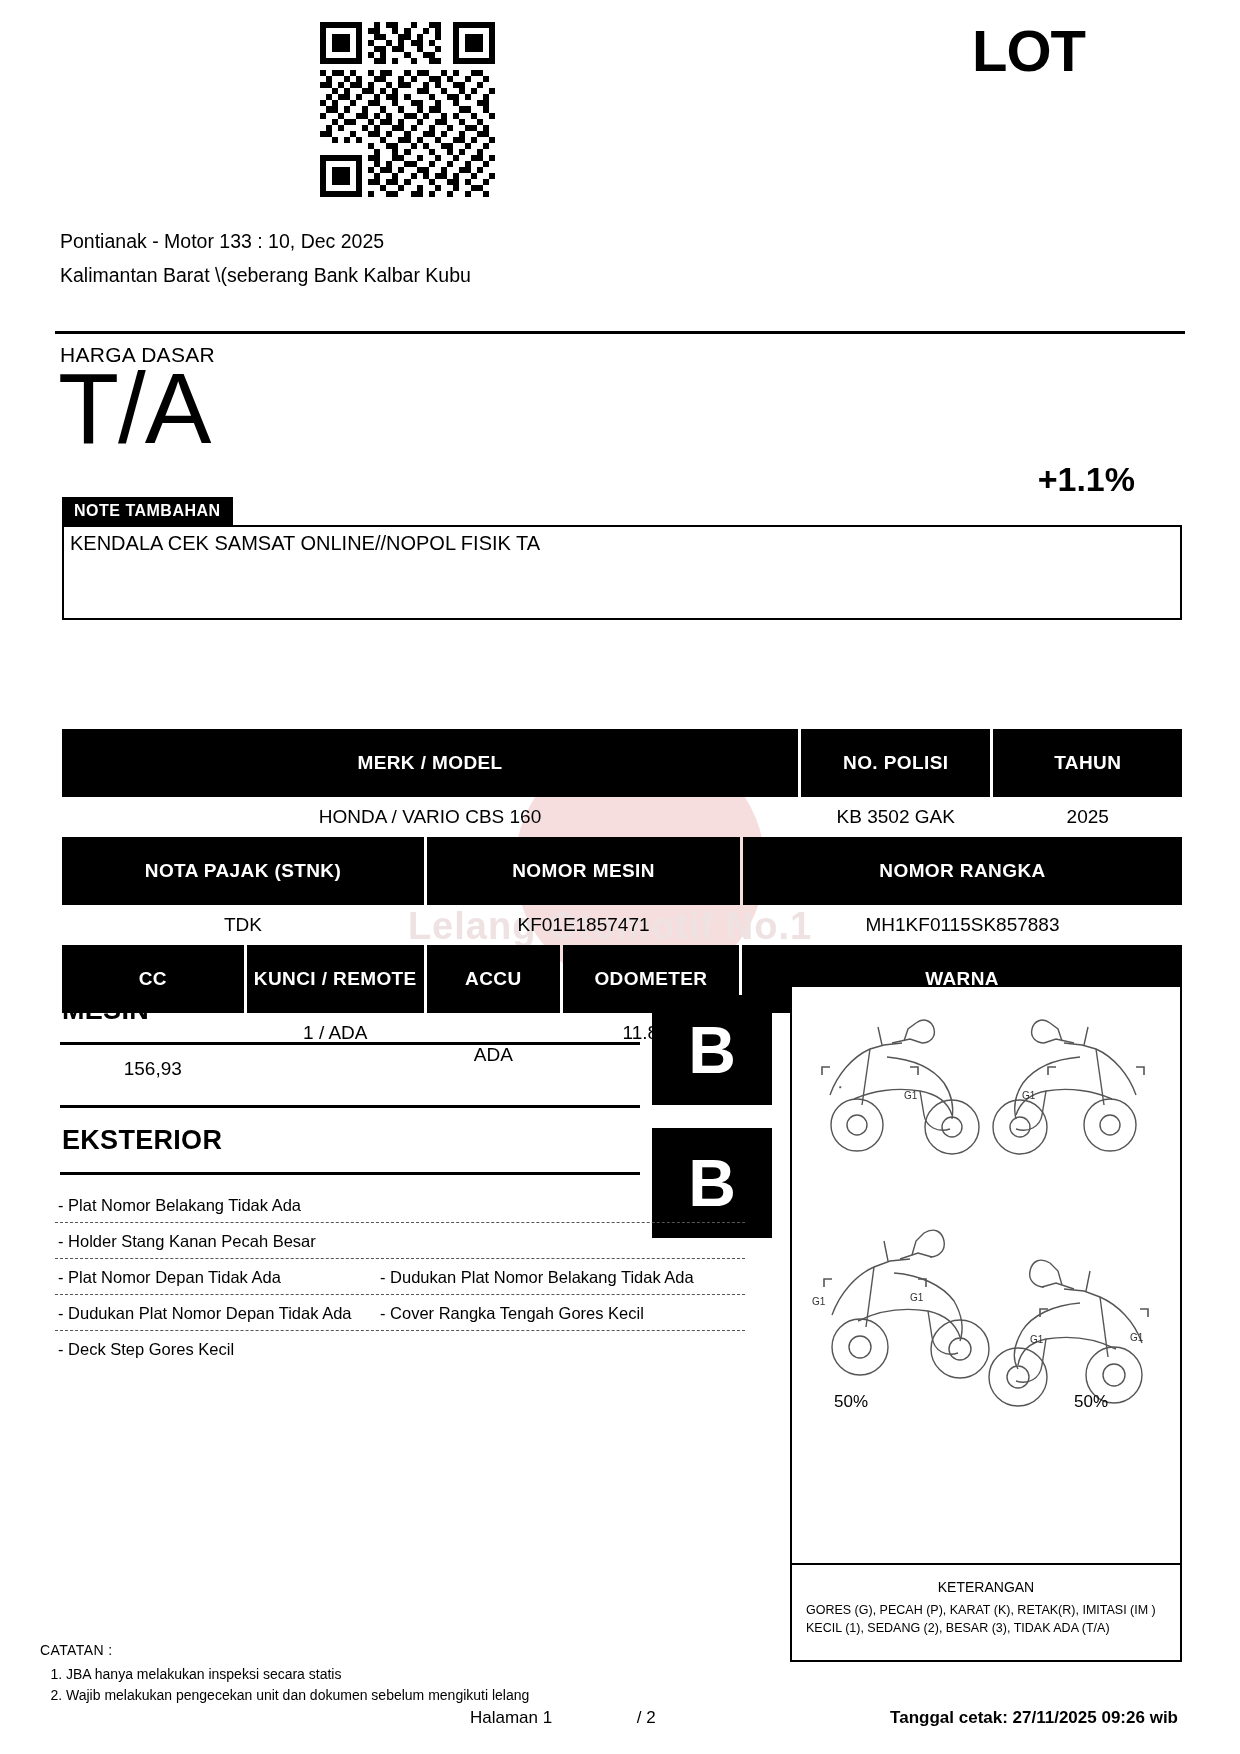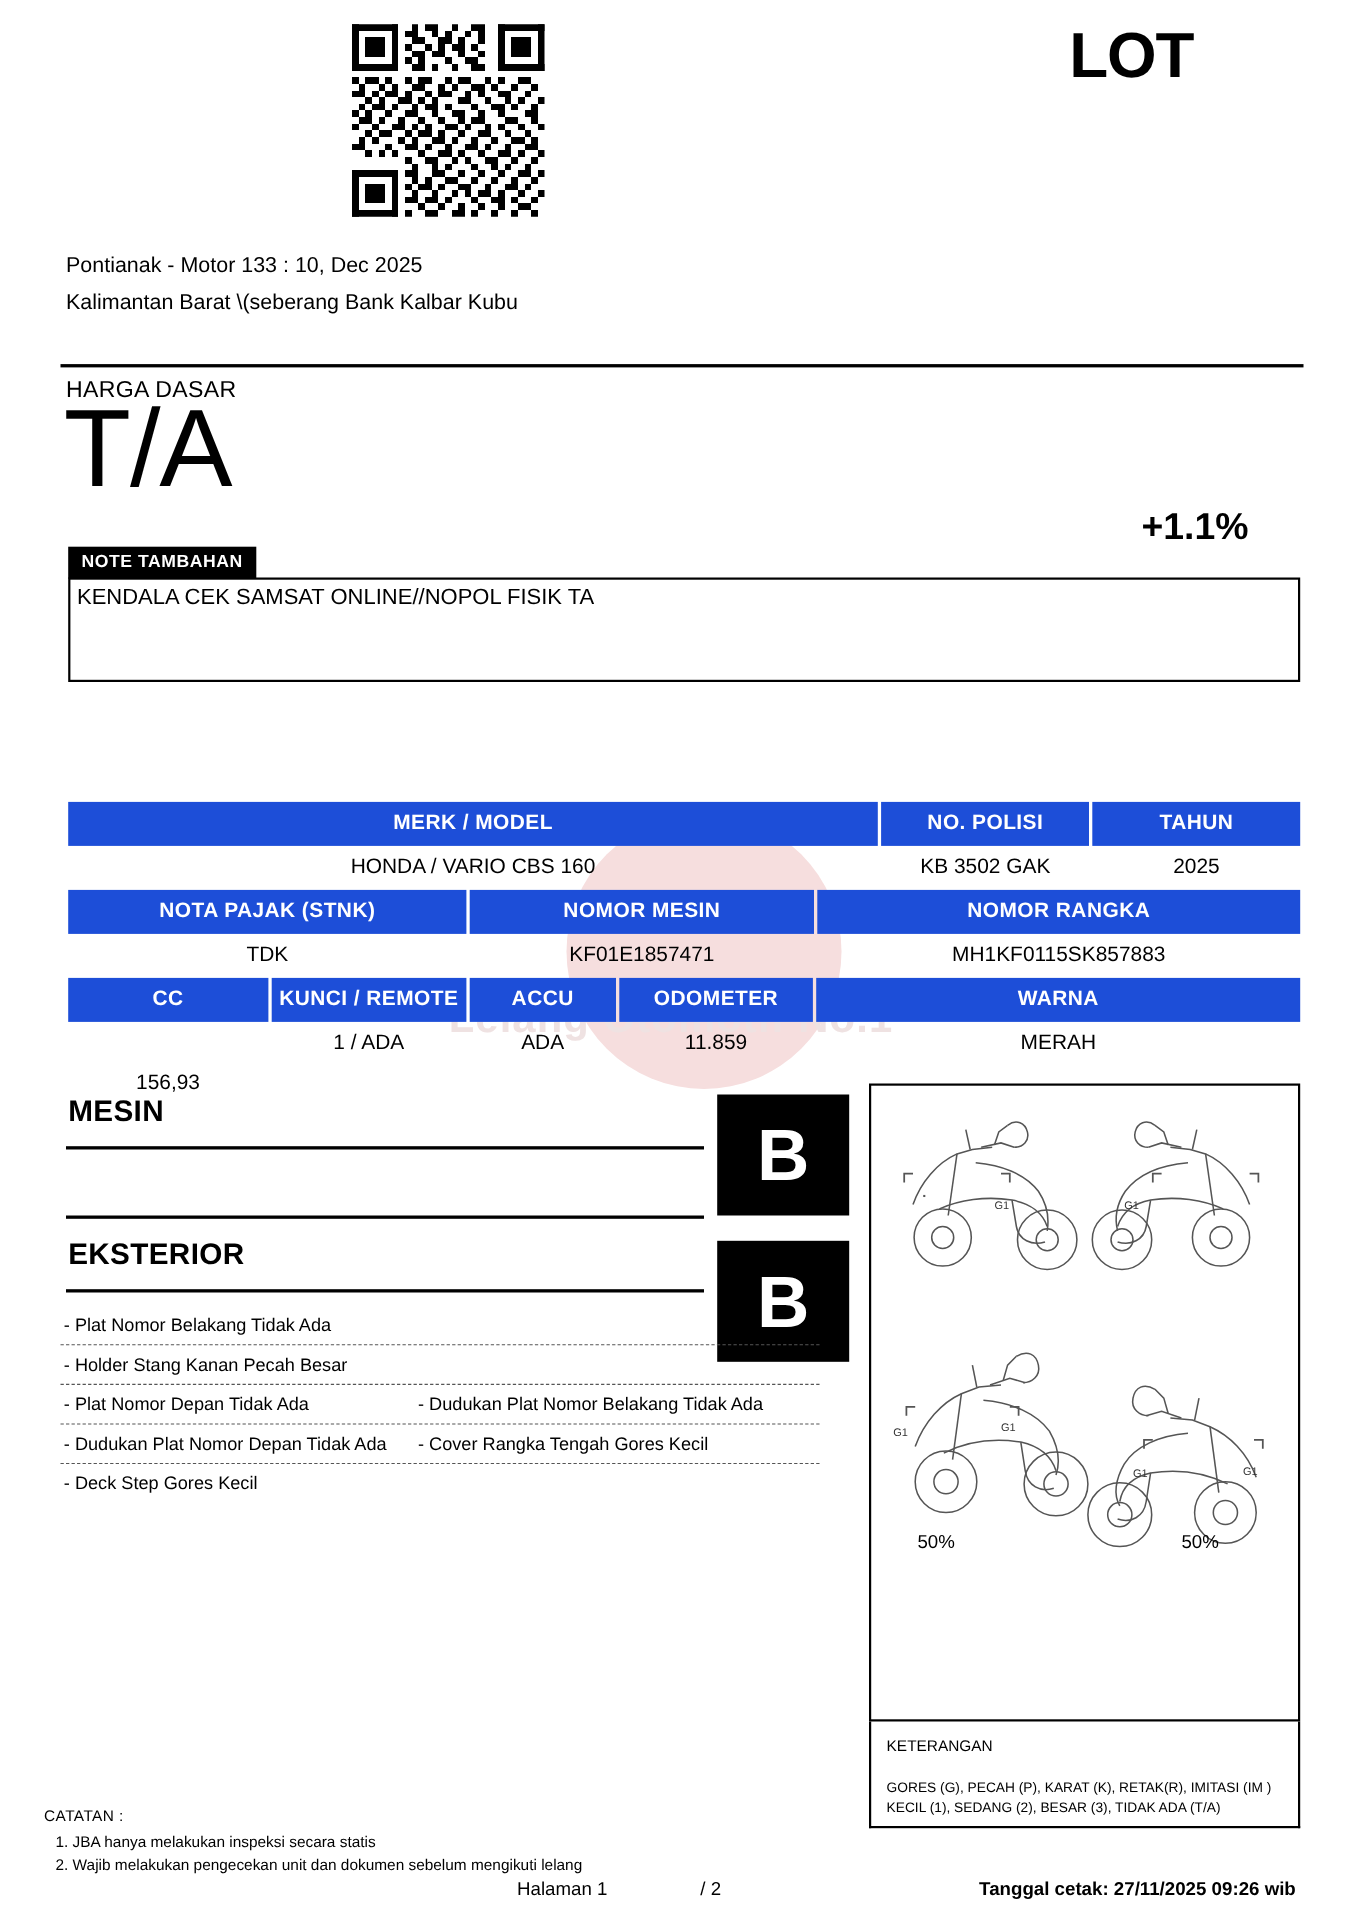--- a/index.html
+++ b/index.html
@@ -151,26 +151,26 @@
     position: absolute;
     left: 70px;
     top: 532px;
     font-size: 20px;
   }
 
   
   .spec { position: absolute; left: 62px; top: 729px; width: 1120px; }
   .row { display: flex; width: 100%; }
   .cell-h {
-    background: #1d4ed8;
+    background: #000000;
     color: #fff;
     font-weight: bold;
     font-size: 19px;
     text-align: center;
-    padding: 9px 4px;
+    padding: 23px 4px;
     box-sizing: border-box;
     letter-spacing: 0.4px;
   }
   .cell-v {
     background: transparent;
     color: #000;
     font-size: 19px;
     text-align: center;
     padding: 9px 4px;
     box-sizing: border-box;
@@ -234,21 +234,21 @@
     top: 1565px;
     width: 392px;
     height: 97px;
     border: 2px solid #000;
     border-top: none;
     box-sizing: border-box;
     padding: 12px 14px;
     font-size: 12.5px;
     line-height: 1.45;
   }
-  .ket-title { font-size: 14px; margin-bottom: 19px; }
+  .ket-title { font-size: 14px; margin-bottom: 4px; text-align: center; }
 
   
   .catatan {
     position: absolute;
     left: 40px;
     top: 1640px;
     font-size: 14px;
     line-height: 1.55;
   }
   .catatan .c-title { letter-spacing: 0.4px; }
@@ -572,21 +572,21 @@
         <div class="gap"></div>
         <div class="cell-h" style="width:177px;">ODOMETER</div>
         <div class="gap"></div>
         <div class="cell-h" style="width:441px;">WARNA</div>
       </div>
       <div class="row">
         <div class="cell-v" style="width:182px;margin-top:36px;">156,93</div>
         <div class="gap"></div>
         <div class="cell-v" style="width:178px;">1 / ADA</div>
         <div class="gap"></div>
-        <div class="cell-v" style="width:133px;">ADA</div>
+        <div class="cell-v" style="width:133px;margin-top:22px;">ADA</div>
         <div class="gap"></div>
         <div class="cell-v" style="width:177px;">11.859</div>
         <div class="gap"></div>
         <div class="cell-v" style="width:441px;">MERAH</div>
       </div>
     </div>
 
     <div class="sec-title" style="left:62px; top:995px;">MESIN</div>
     <div class="sec-line" style="top:1042px;"></div>
     <div class="sec-line" style="top:1105px;"></div>

